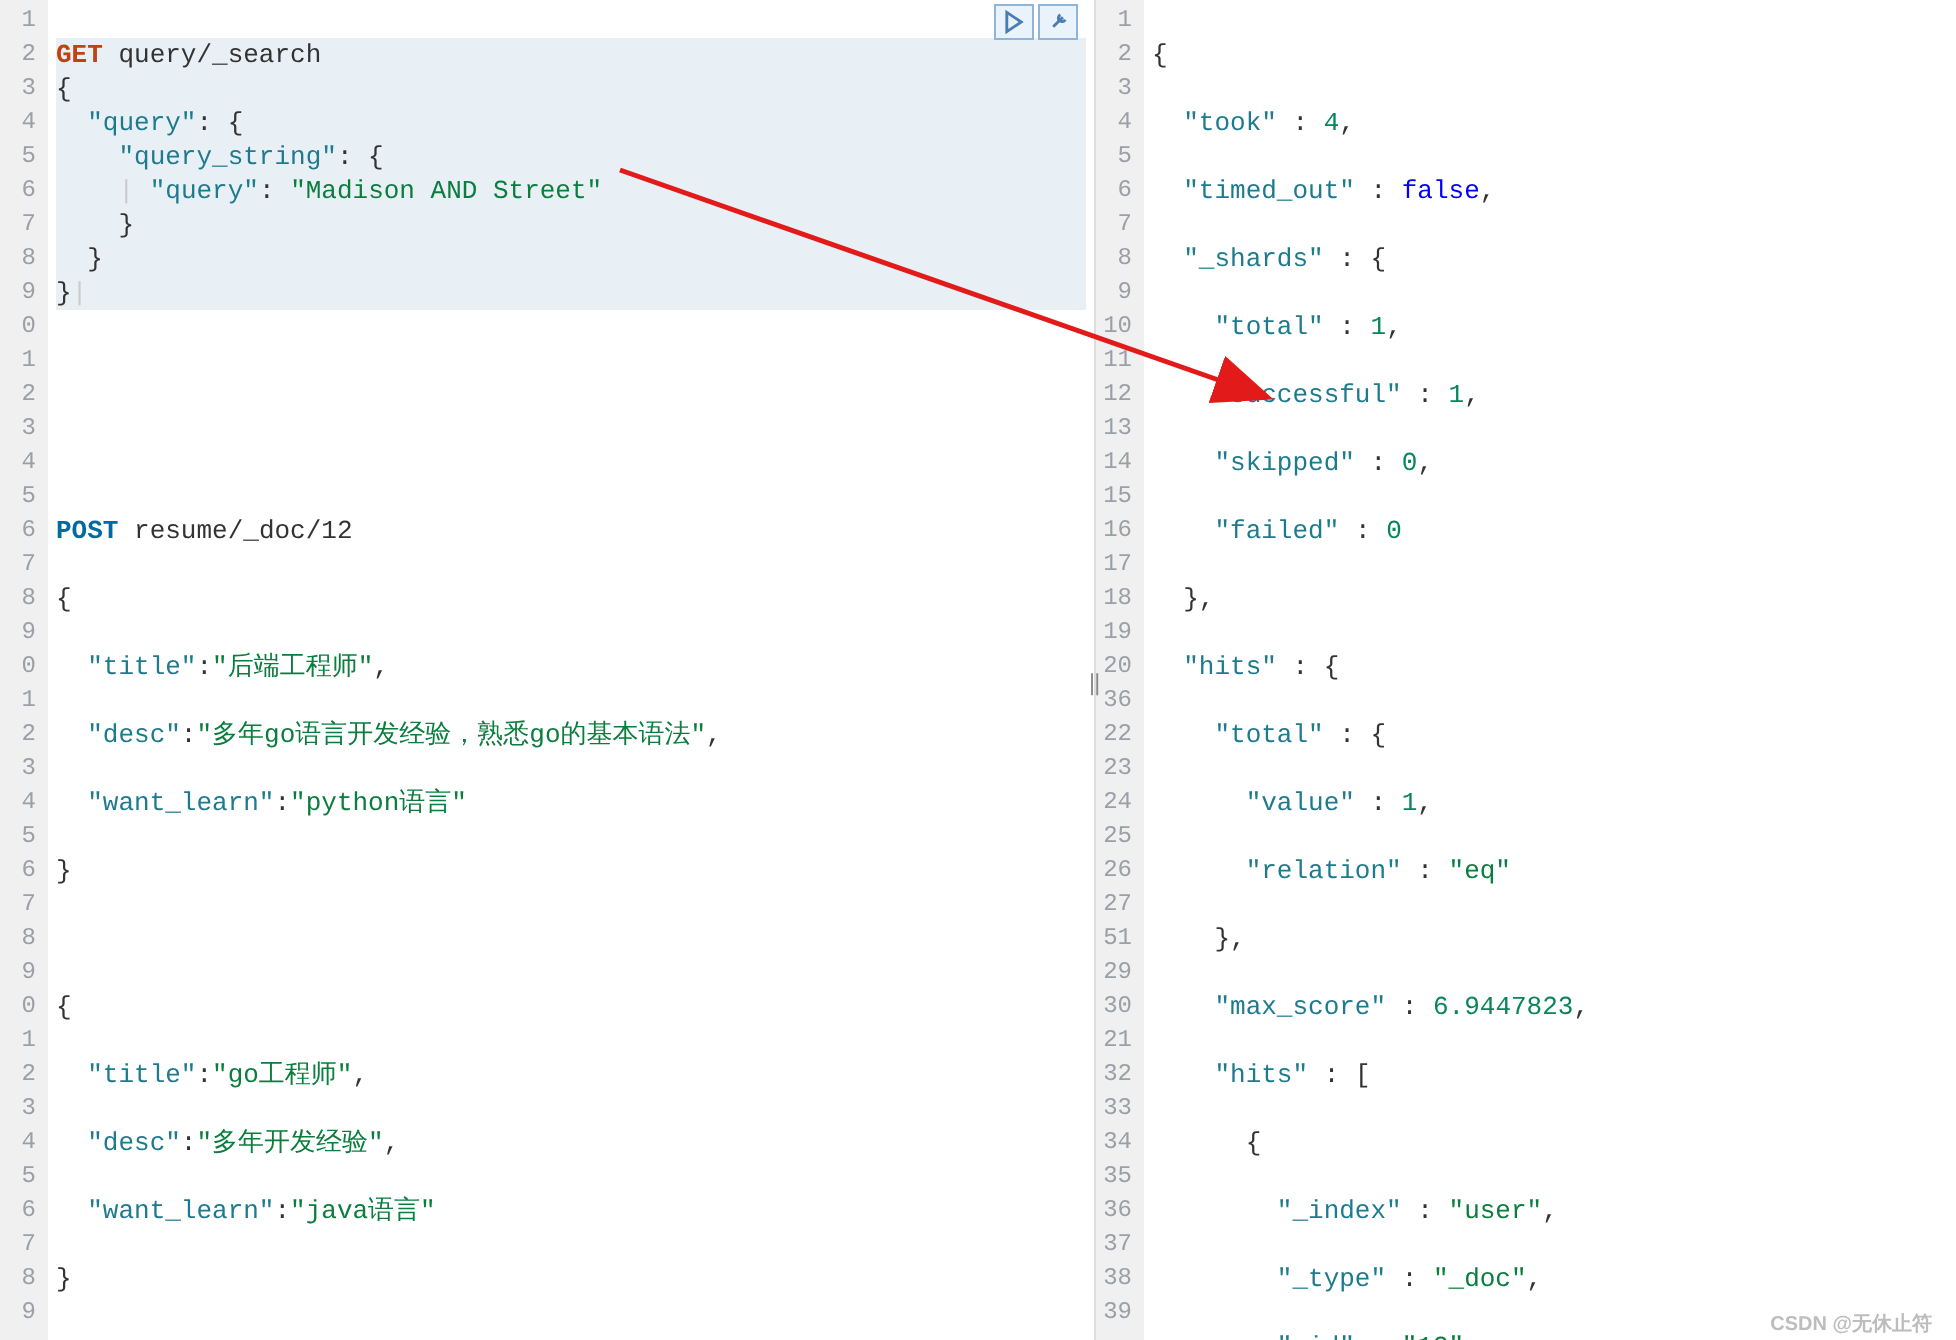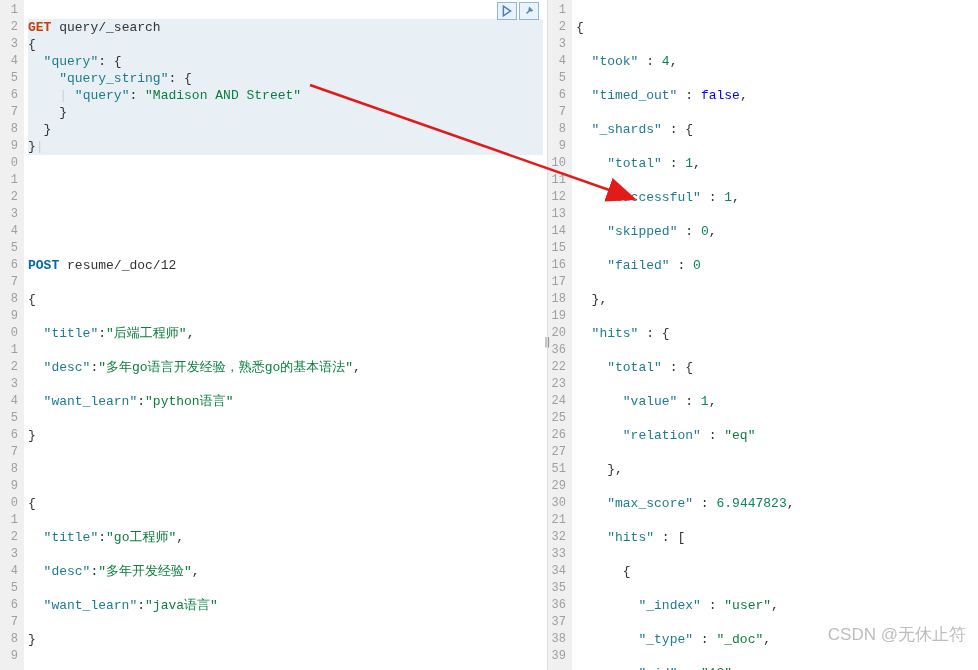--- a/index.html
+++ b/index.html
@@ -85,24 +85,25 @@
 .arrow-overlay {
   position: absolute;
   top: 0;
   left: 0;
   pointer-events: none;
 }
 
 .watermark {
   position: absolute;
   right: 12px;
-  bottom: 24px;
+  bottom: 1px;
   color: #bdbdbd;
-  font-size: 17px;
+  font-size: 10px;
   font-family: sans-serif;
+  font-weight: bold;
 }
 </style>
 </head>
 <body>
 
 <div class="editor-split">
 
   <div class="pane left">
     <div class="gutter">
       <div class="line">1</div>

